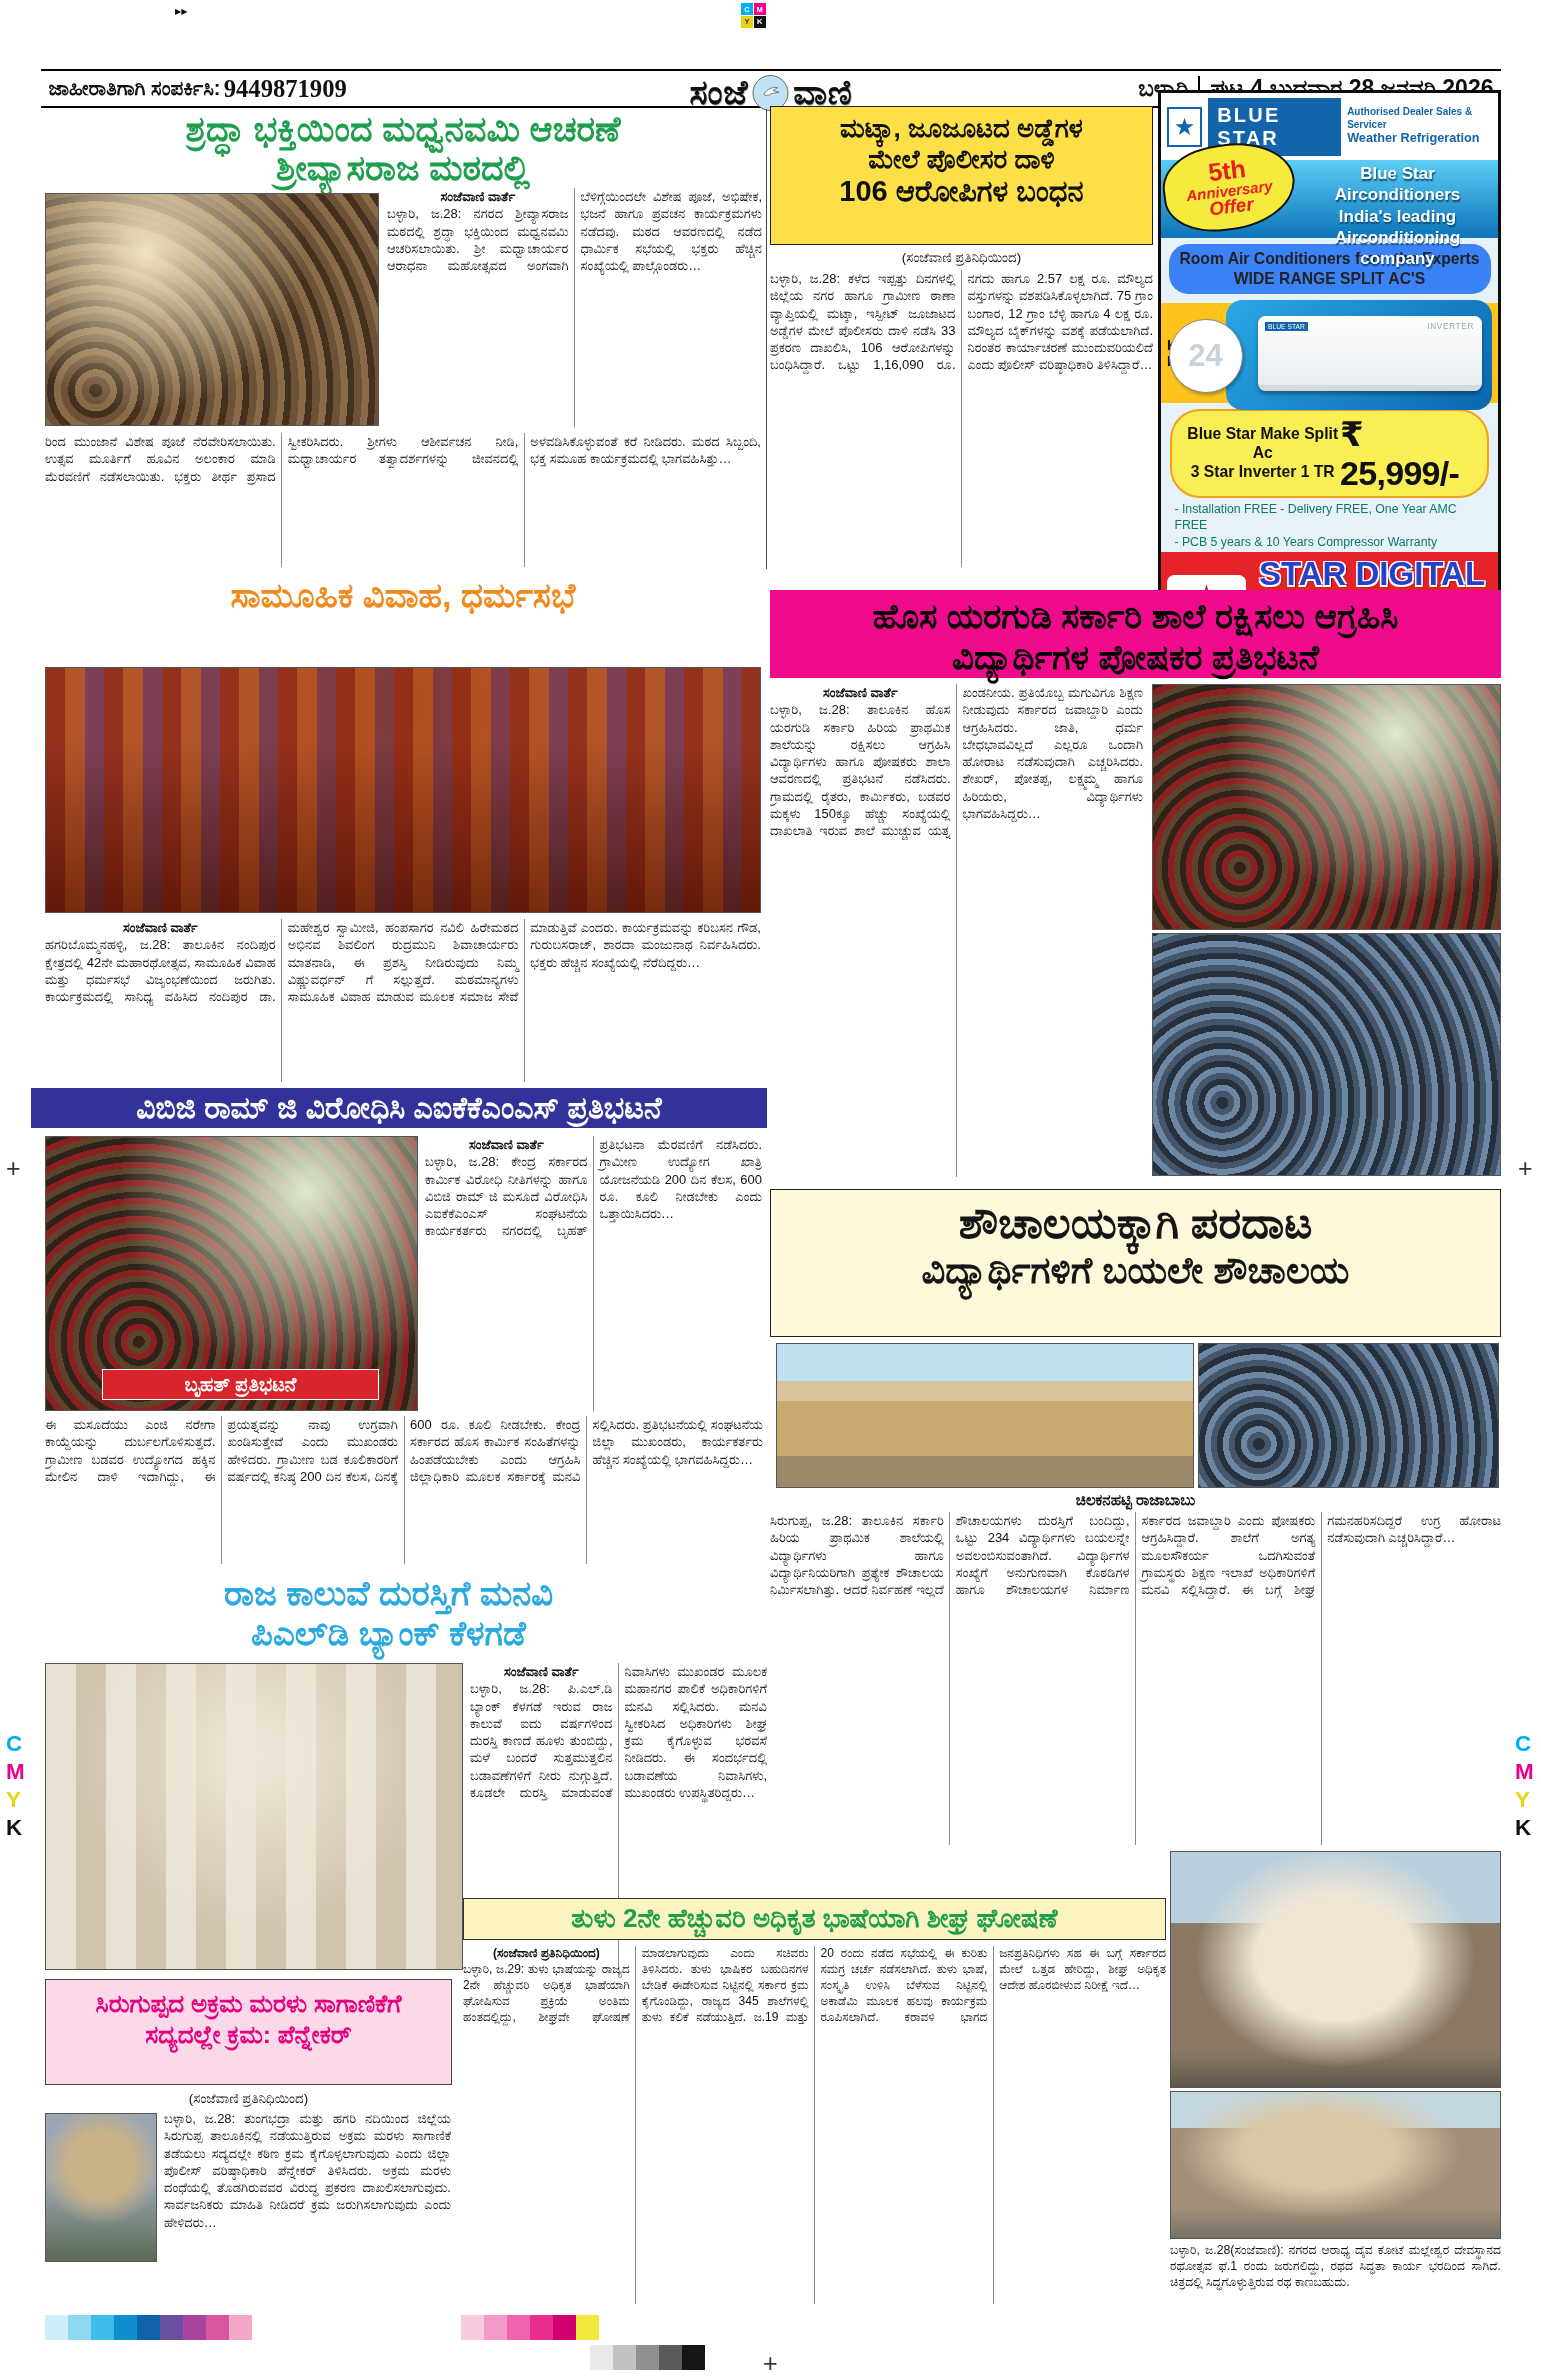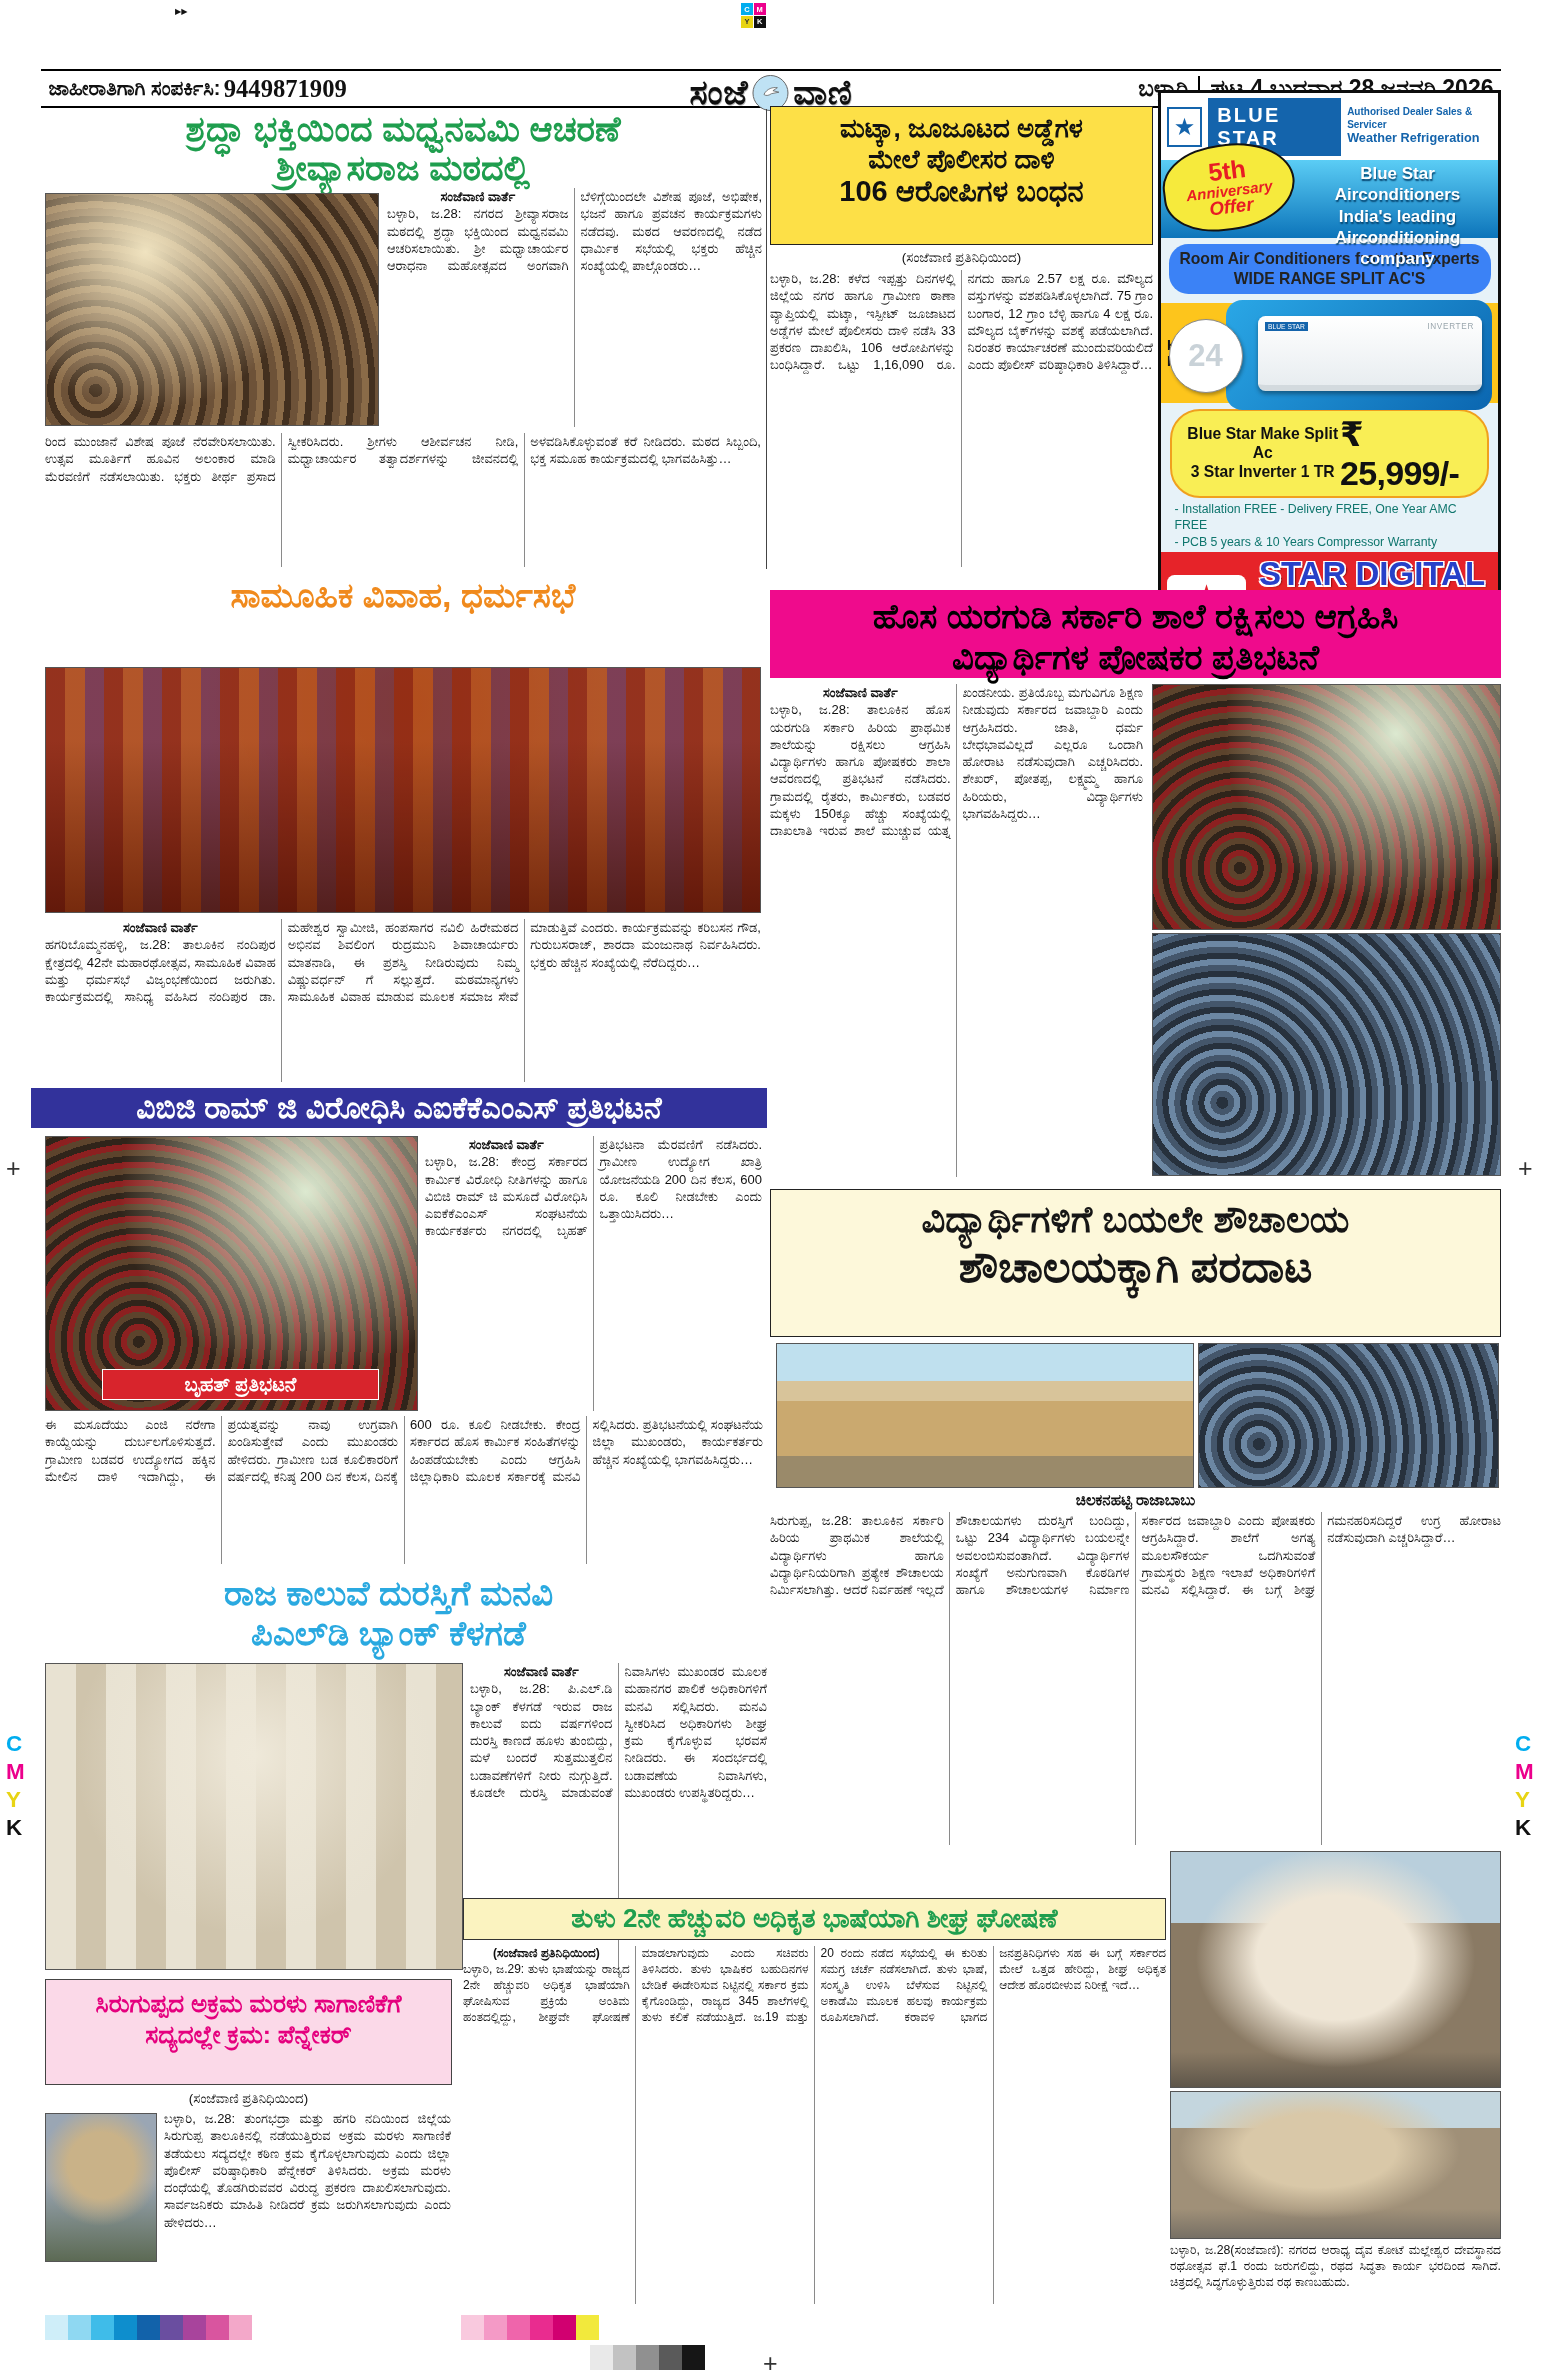--- a/index.html
+++ b/index.html
@@ -262,22 +262,22 @@
   </div>
   <div class="abs body-txt cols2" style="left:425px;top:1136px;width:337px;height:275px;">
     <div class="byline">ಸಂಜೆವಾಣಿ ವಾರ್ತೆ</div>
     <span>ಬಳ್ಳಾರಿ, ಜ.28: ಕೇಂದ್ರ ಸರ್ಕಾರದ ಕಾರ್ಮಿಕ ವಿರೋಧಿ ನೀತಿಗಳನ್ನು ಹಾಗೂ ವಿಬಿಜಿ ರಾಮ್ ಜಿ ಮಸೂದೆ ವಿರೋಧಿಸಿ ಎಐಕೆಕೆಎಂಎಸ್ ಸಂಘಟನೆಯ ಕಾರ್ಯಕರ್ತರು ನಗರದಲ್ಲಿ ಬೃಹತ್ ಪ್ರತಿಭಟನಾ ಮೆರವಣಿಗೆ ನಡೆಸಿದರು. ಗ್ರಾಮೀಣ ಉದ್ಯೋಗ ಖಾತ್ರಿ ಯೋಜನೆಯಡಿ 200 ದಿನ ಕೆಲಸ, 600 ರೂ. ಕೂಲಿ ನೀಡಬೇಕು ಎಂದು ಒತ್ತಾಯಿಸಿದರು…</span>
   </div>
   <div class="abs body-txt cols4" style="left:45px;top:1416px;width:718px;height:148px;">
     <span>ಈ ಮಸೂದೆಯು ಎಂಜಿ ನರೇಗಾ ಕಾಯ್ದೆಯನ್ನು ದುರ್ಬಲಗೊಳಿಸುತ್ತದೆ. ಗ್ರಾಮೀಣ ಬಡವರ ಉದ್ಯೋಗದ ಹಕ್ಕಿನ ಮೇಲಿನ ದಾಳಿ ಇದಾಗಿದ್ದು, ಈ ಪ್ರಯತ್ನವನ್ನು ನಾವು ಉಗ್ರವಾಗಿ ಖಂಡಿಸುತ್ತೇವೆ ಎಂದು ಮುಖಂಡರು ಹೇಳಿದರು. ಗ್ರಾಮೀಣ ಬಡ ಕೂಲಿಕಾರರಿಗೆ ವರ್ಷದಲ್ಲಿ ಕನಿಷ್ಠ 200 ದಿನ ಕೆಲಸ, ದಿನಕ್ಕೆ 600 ರೂ. ಕೂಲಿ ನೀಡಬೇಕು. ಕೇಂದ್ರ ಸರ್ಕಾರದ ಹೊಸ ಕಾರ್ಮಿಕ ಸಂಹಿತೆಗಳನ್ನು ಹಿಂಪಡೆಯಬೇಕು ಎಂದು ಆಗ್ರಹಿಸಿ ಜಿಲ್ಲಾಧಿಕಾರಿ ಮೂಲಕ ಸರ್ಕಾರಕ್ಕೆ ಮನವಿ ಸಲ್ಲಿಸಿದರು. ಪ್ರತಿಭಟನೆಯಲ್ಲಿ ಸಂಘಟನೆಯ ಜಿಲ್ಲಾ ಮುಖಂಡರು, ಕಾರ್ಯಕರ್ತರು ಹೆಚ್ಚಿನ ಸಂಖ್ಯೆಯಲ್ಲಿ ಭಾಗವಹಿಸಿದ್ದರು…</span>
   </div>
 
   <div class="abs ctr box-cream" style="left:770px;top:1189px;width:731px;height:148px;padding-top:7.5px;">
+    <div class="h-black" style="font-size:43px;">ಶೌಚಾಲಯಕ್ಕಾಗಿ ಪರದಾಟ</div>
     <div class="h-black" style="font-size:37px;">ವಿದ್ಯಾರ್ಥಿಗಳಿಗೆ ಬಯಲೇ ಶೌಚಾಲಯ</div>
-    <div class="h-black" style="font-size:43px;">ಶೌಚಾಲಯಕ್ಕಾಗಿ ಪರದಾಟ</div>
   </div>
   <div class="abs ph ph-school" style="left:776px;top:1343px;width:418px;height:145px;"></div>
   <div class="abs ph ph-kids" style="left:1198px;top:1343px;width:301px;height:145px;"></div>
   <div class="abs ctr bold" style="left:770px;top:1491px;width:731px;font-size:15px;">ಚಿಲಕನಹಟ್ಟಿ ರಾಜಾಬಾಬು</div>
   <div class="abs body-txt cols4" style="left:770px;top:1512px;width:731px;height:333px;">
     <span>ಸಿರುಗುಪ್ಪ, ಜ.28: ತಾಲೂಕಿನ ಸರ್ಕಾರಿ ಹಿರಿಯ ಪ್ರಾಥಮಿಕ ಶಾಲೆಯಲ್ಲಿ ವಿದ್ಯಾರ್ಥಿಗಳು ಹಾಗೂ ವಿದ್ಯಾರ್ಥಿನಿಯರಿಗಾಗಿ ಪ್ರತ್ಯೇಕ ಶೌಚಾಲಯ ನಿರ್ಮಿಸಲಾಗಿತ್ತು. ಆದರೆ ನಿರ್ವಹಣೆ ಇಲ್ಲದೆ ಶೌಚಾಲಯಗಳು ದುರಸ್ತಿಗೆ ಬಂದಿದ್ದು, ಒಟ್ಟು 234 ವಿದ್ಯಾರ್ಥಿಗಳು ಬಯಲನ್ನೇ ಅವಲಂಬಿಸುವಂತಾಗಿದೆ. ವಿದ್ಯಾರ್ಥಿಗಳ ಸಂಖ್ಯೆಗೆ ಅನುಗುಣವಾಗಿ ಕೊಠಡಿಗಳ ಹಾಗೂ ಶೌಚಾಲಯಗಳ ನಿರ್ಮಾಣ ಸರ್ಕಾರದ ಜವಾಬ್ದಾರಿ ಎಂದು ಪೋಷಕರು ಆಗ್ರಹಿಸಿದ್ದಾರೆ. ಶಾಲೆಗೆ ಅಗತ್ಯ ಮೂಲಸೌಕರ್ಯ ಒದಗಿಸುವಂತೆ ಗ್ರಾಮಸ್ಥರು ಶಿಕ್ಷಣ ಇಲಾಖೆ ಅಧಿಕಾರಿಗಳಿಗೆ ಮನವಿ ಸಲ್ಲಿಸಿದ್ದಾರೆ. ಈ ಬಗ್ಗೆ ಶೀಘ್ರ ಗಮನಹರಿಸದಿದ್ದರೆ ಉಗ್ರ ಹೋರಾಟ ನಡೆಸುವುದಾಗಿ ಎಚ್ಚರಿಸಿದ್ದಾರೆ…</span>
   </div>
 
   <div class="abs ctr h-cyan" style="left:90px;top:1573px;width:597px;font-size:34px;">
     <div>ರಾಜ ಕಾಲುವೆ ದುರಸ್ತಿಗೆ ಮನವಿ</div>

